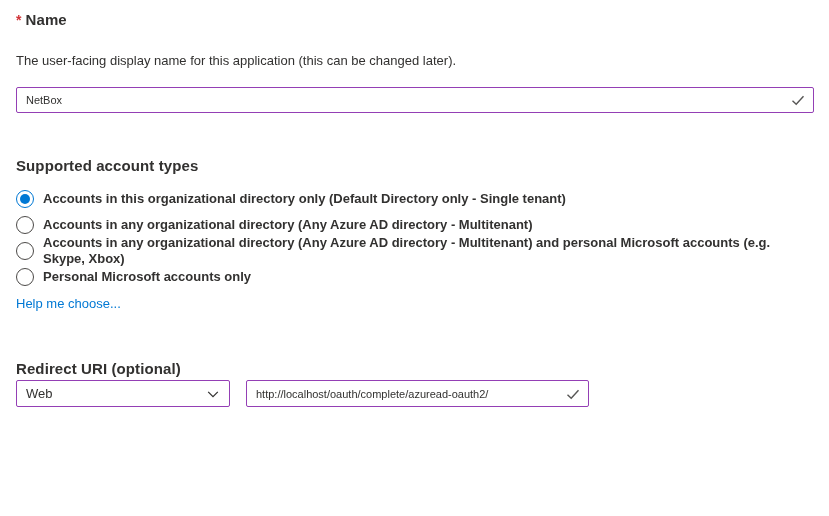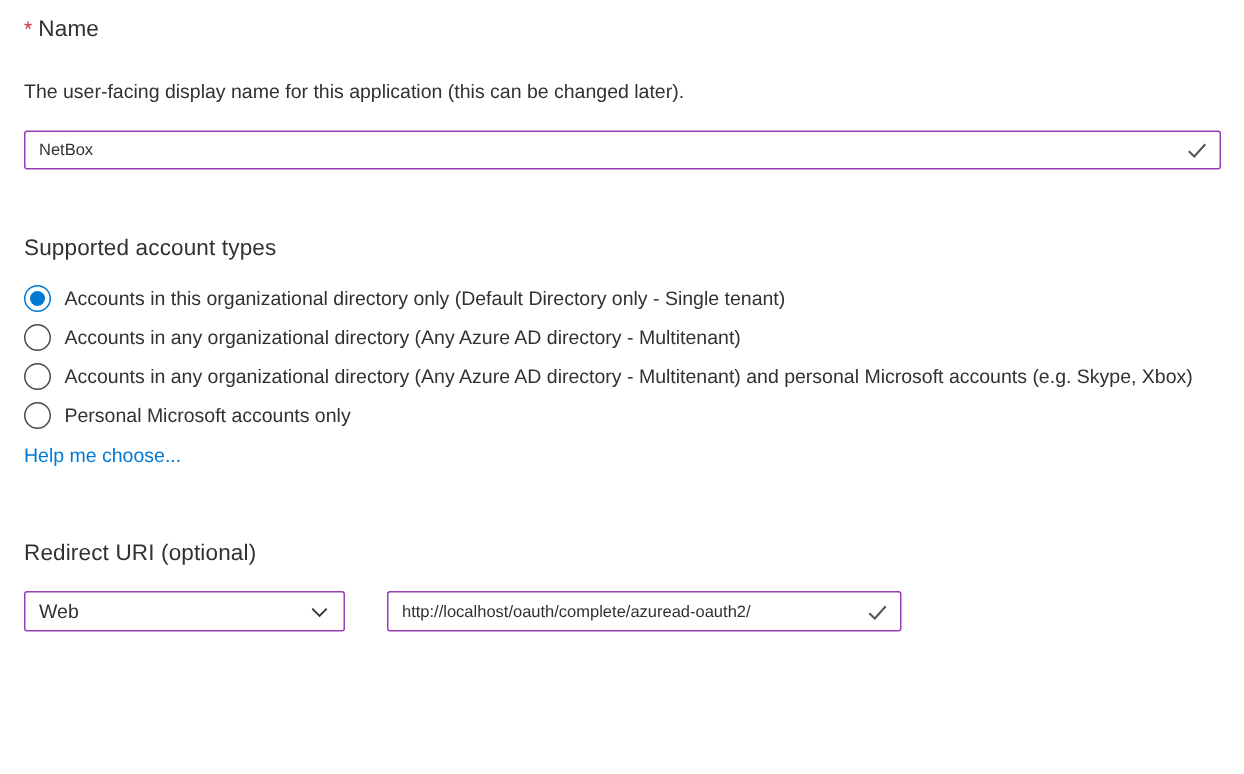--- a/index.html
+++ b/index.html
@@ -7,21 +7,21 @@
   body {
     background: #ffffff;
     font-family: "Liberation Sans", "DejaVu Sans", sans-serif;
     font-size: 13px;
     color: #323130;
     padding: 11px 15px 16px 16px;
     overflow: hidden;
   }
   .section-title {
     font-size: 15px;
-    font-weight: 400;
+    font-weight: 700;
     color: #323130;
     letter-spacing: 0.1px;
   }
   .required-marker {
     color: #d13438;
     margin-right: 4px;
     font-size: 14px;
   }
   .desc-text {
     margin-top: 23px;
@@ -79,35 +79,35 @@
   .radio.selected { border-color: #0078d4; }
   .radio.selected::after {
     content: "";
     position: absolute;
     left: 50%; top: 50%;
     width: 10px; height: 10px;
     margin: -5px 0 0 -5px;
     border-radius: 50%;
     background: #0078d4;
   }
-  .radio-label { line-height: 16px; }
+  .radio-label { line-height: 16px; font-weight: bold; }
   .help-link {
     display: inline-block;
     margin-top: 6px;
     color: #0078d4;
     text-decoration: none;
     cursor: pointer;
   }
   
   .section-redirect { margin-top: 49px; }
   .redirect-desc { margin-top: 15px; }
   .controls-row {
-    margin-top: 17px;
+    margin-top: 3px;
     display: flex;
-    gap: 28px;
+    gap: 16px;
     align-items: center;
   }
   .platform-select {
     width: 214px;
     height: 27px;
     border: 1px solid #943fb5;
     border-radius: 2px;
     background: #fff;
     display: flex;
     align-items: center;

